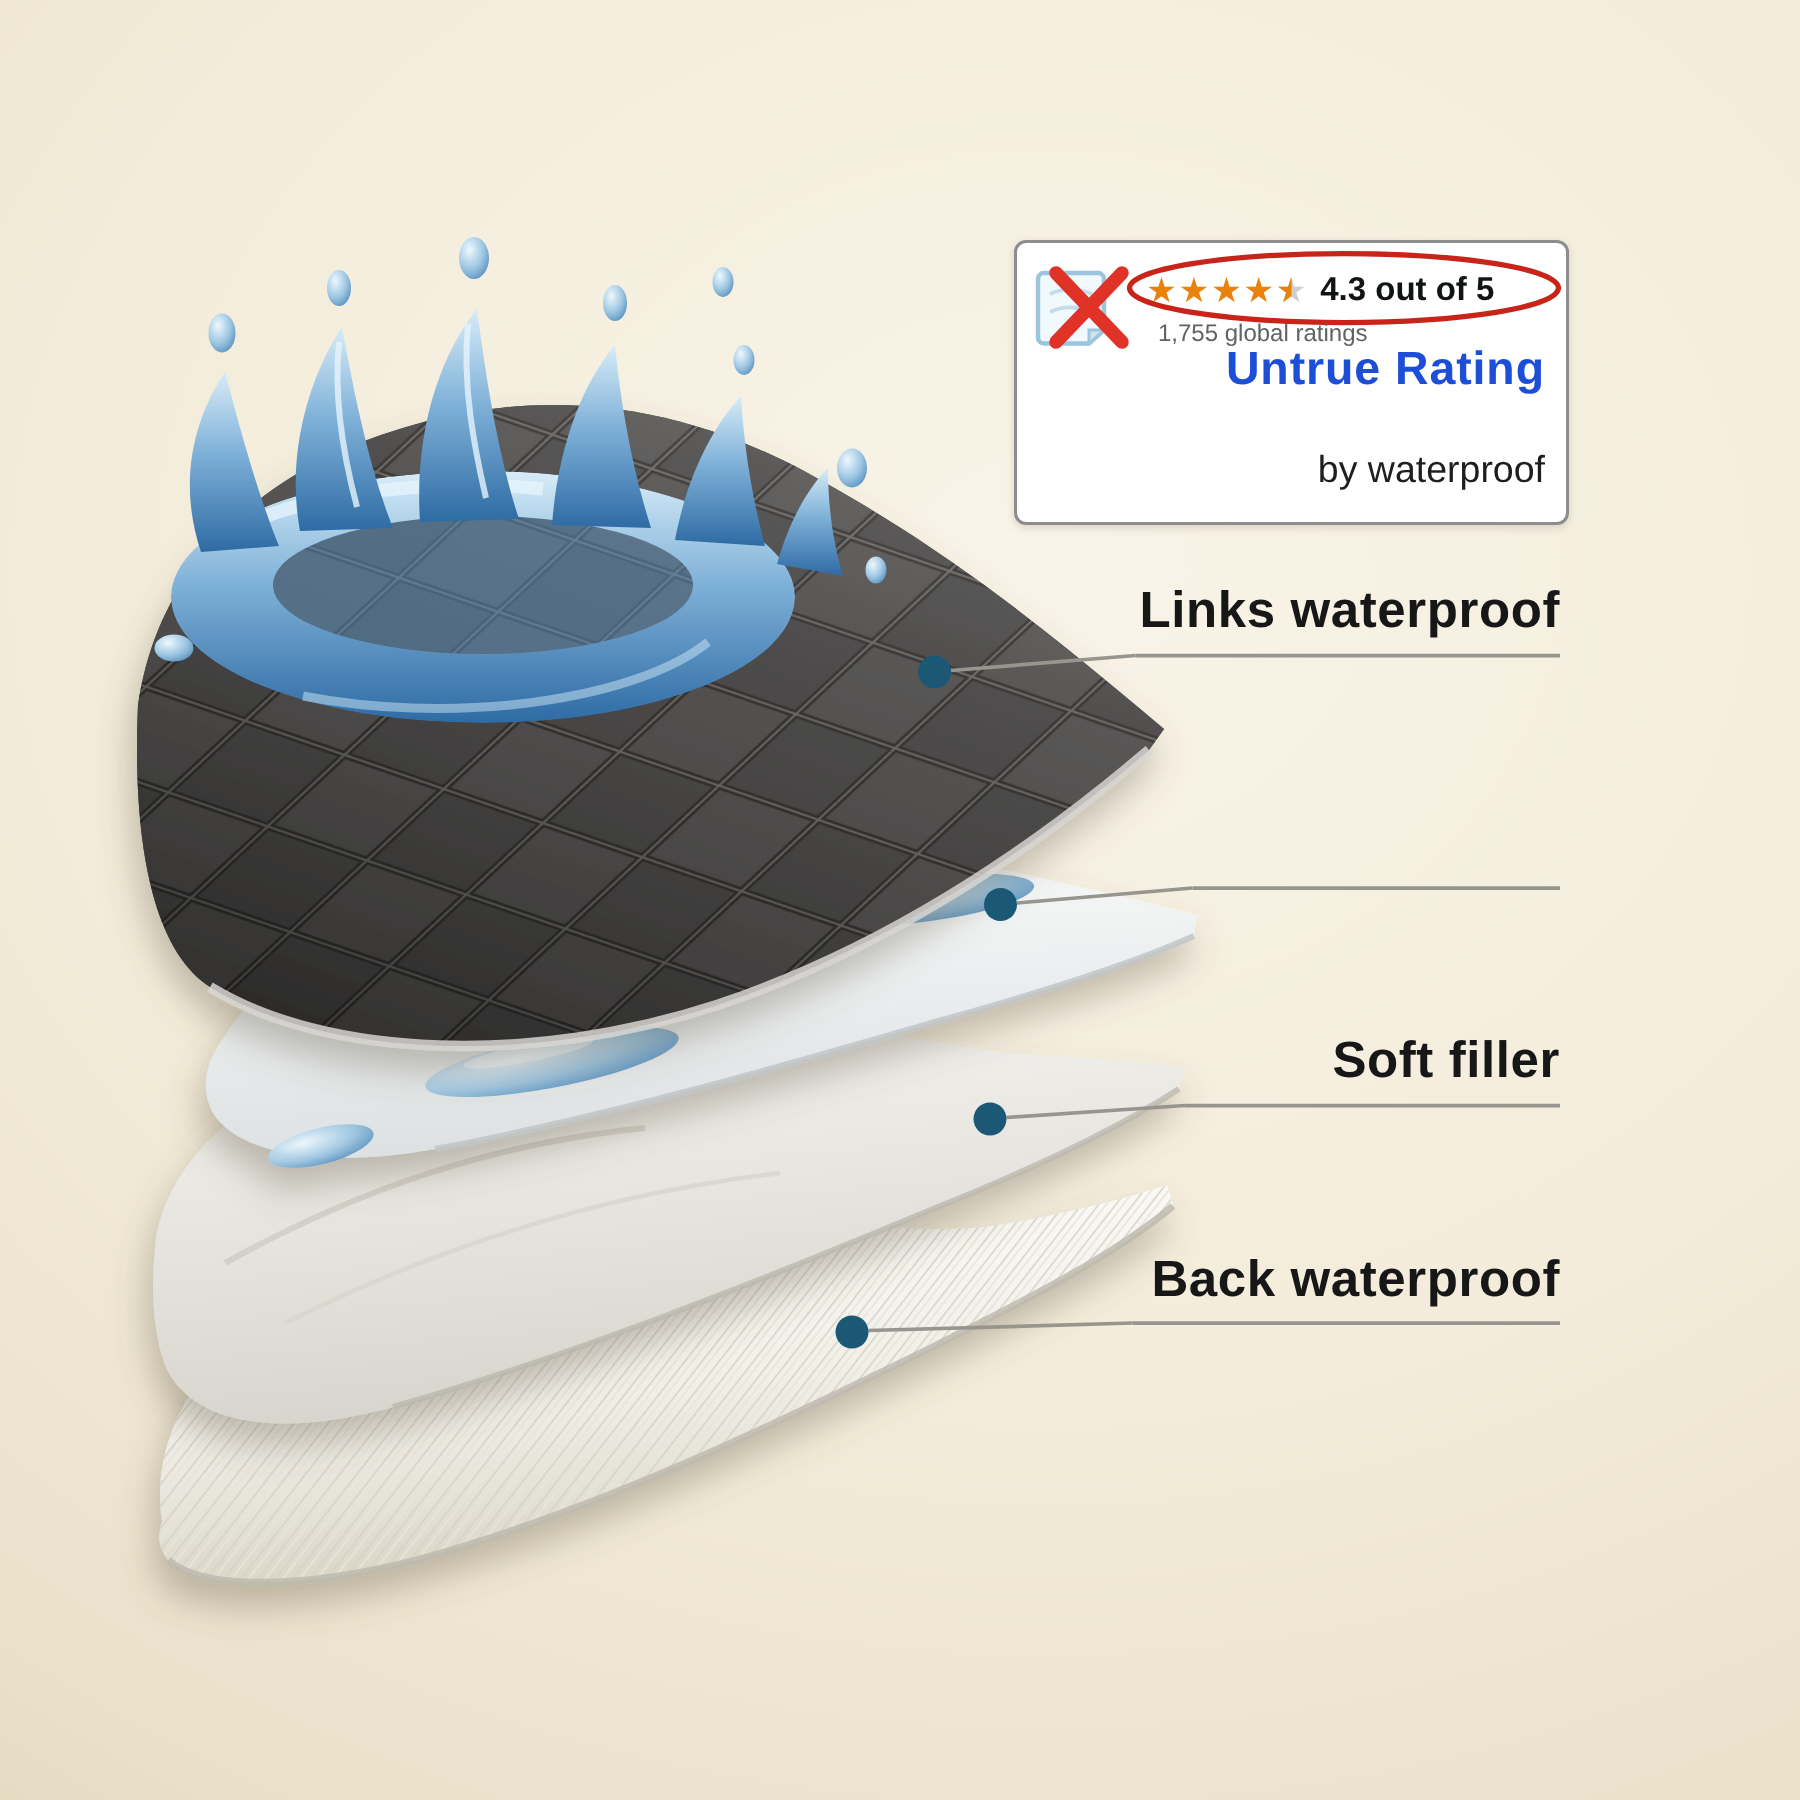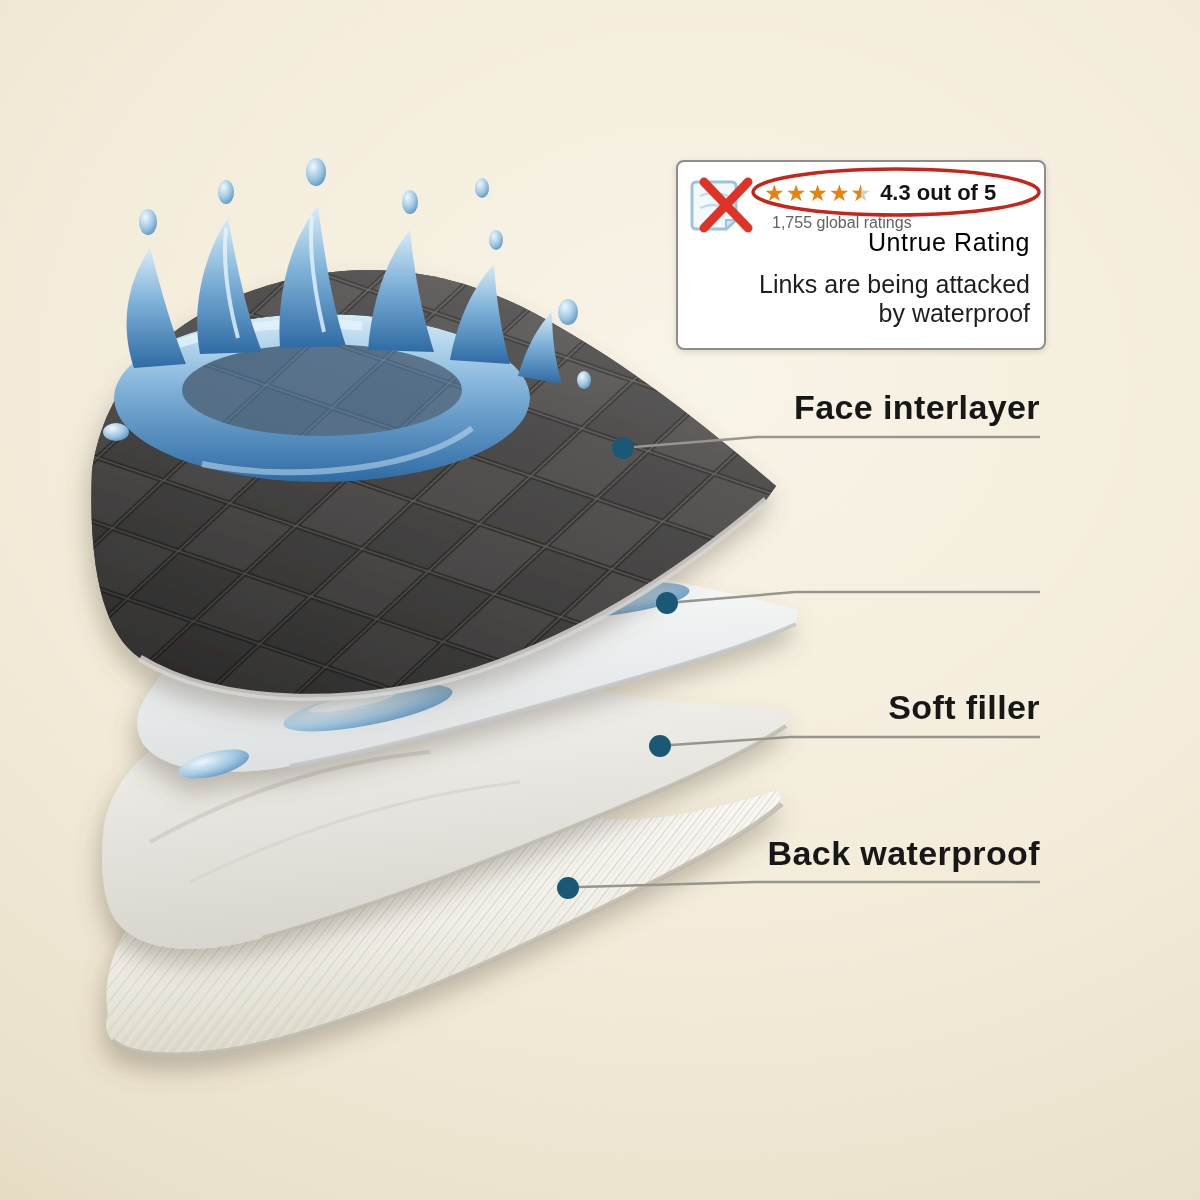--- a/index.html
+++ b/index.html
@@ -22,21 +22,21 @@
   }
   .c-icon{position:absolute;left:4px;top:4px;width:80px;height:80px;}
   .c-rating-row{position:absolute;left:86px;top:18px;display:flex;align-items:center;gap:9px;}
   .stars{display:flex;gap:1px;line-height:1;}
   .star{font-size:23px;color:#e8820c;line-height:1;}
   .star-gray{position:relative;display:inline-block;color:#cdd0d0;}
   .star-gray .half{position:absolute;left:0;top:0;width:50%;overflow:hidden;color:#e8820c;}
   .c-rating-text{font-size:22px;font-weight:700;color:#101415;white-space:nowrap;}
   .c-ellipse{position:absolute;left:70px;top:2px;width:296px;height:56px;pointer-events:none;}
   .c-count{position:absolute;left:94px;top:52px;font-size:16px;color:#5f6363;}
-  .c-title{position:absolute;right:14px;top:66px;font-size:25px;color:#000000;letter-spacing:.6px;white-space:nowrap;}
+  .c-title{position:absolute;right:14px;top:66px;font-size:31px;color:#1d4ed8;letter-spacing:.6px;white-space:nowrap;font-weight:bold;}
   .c-sub{position:absolute;right:14px;top:108px;font-size:25px;color:#1e1e1e;text-align:right;line-height:1.14;}
 </style>
 </head>
 <body>
 
 <div class="page">
 
   <svg class="art" viewBox="0 0 1200 1200" xmlns="http://www.w3.org/2000/svg">
     <defs>
       <filter id="ds" x="-30%" y="-30%" width="160%" height="160%">
@@ -185,22 +185,22 @@
       </span>
       <span class="c-rating-text">4.3 out of 5</span>
     </div>
     <svg class="c-ellipse" viewBox="0 0 296 56">
       <ellipse cx="148" cy="28" rx="143" ry="23" fill="none" stroke="#c8241a" stroke-width="3.5"></ellipse>
     </svg>
 
     <div class="c-count">1,755 global ratings</div>
     <div class="c-title">Untrue Rating</div>
     <div class="c-sub">
-      <span>Links are being attacked</span><br>
+      <br>
       <span>by waterproof</span>
     </div>
   </div>
 
-  <div class="lbl lbl1">Face interlayer</div>
+  <div class="lbl lbl1">Links waterproof</div>
   <div class="lbl lbl3">Soft filler</div>
   <div class="lbl lbl4">Back waterproof</div>
 
 </div>
 
 </body></html>

